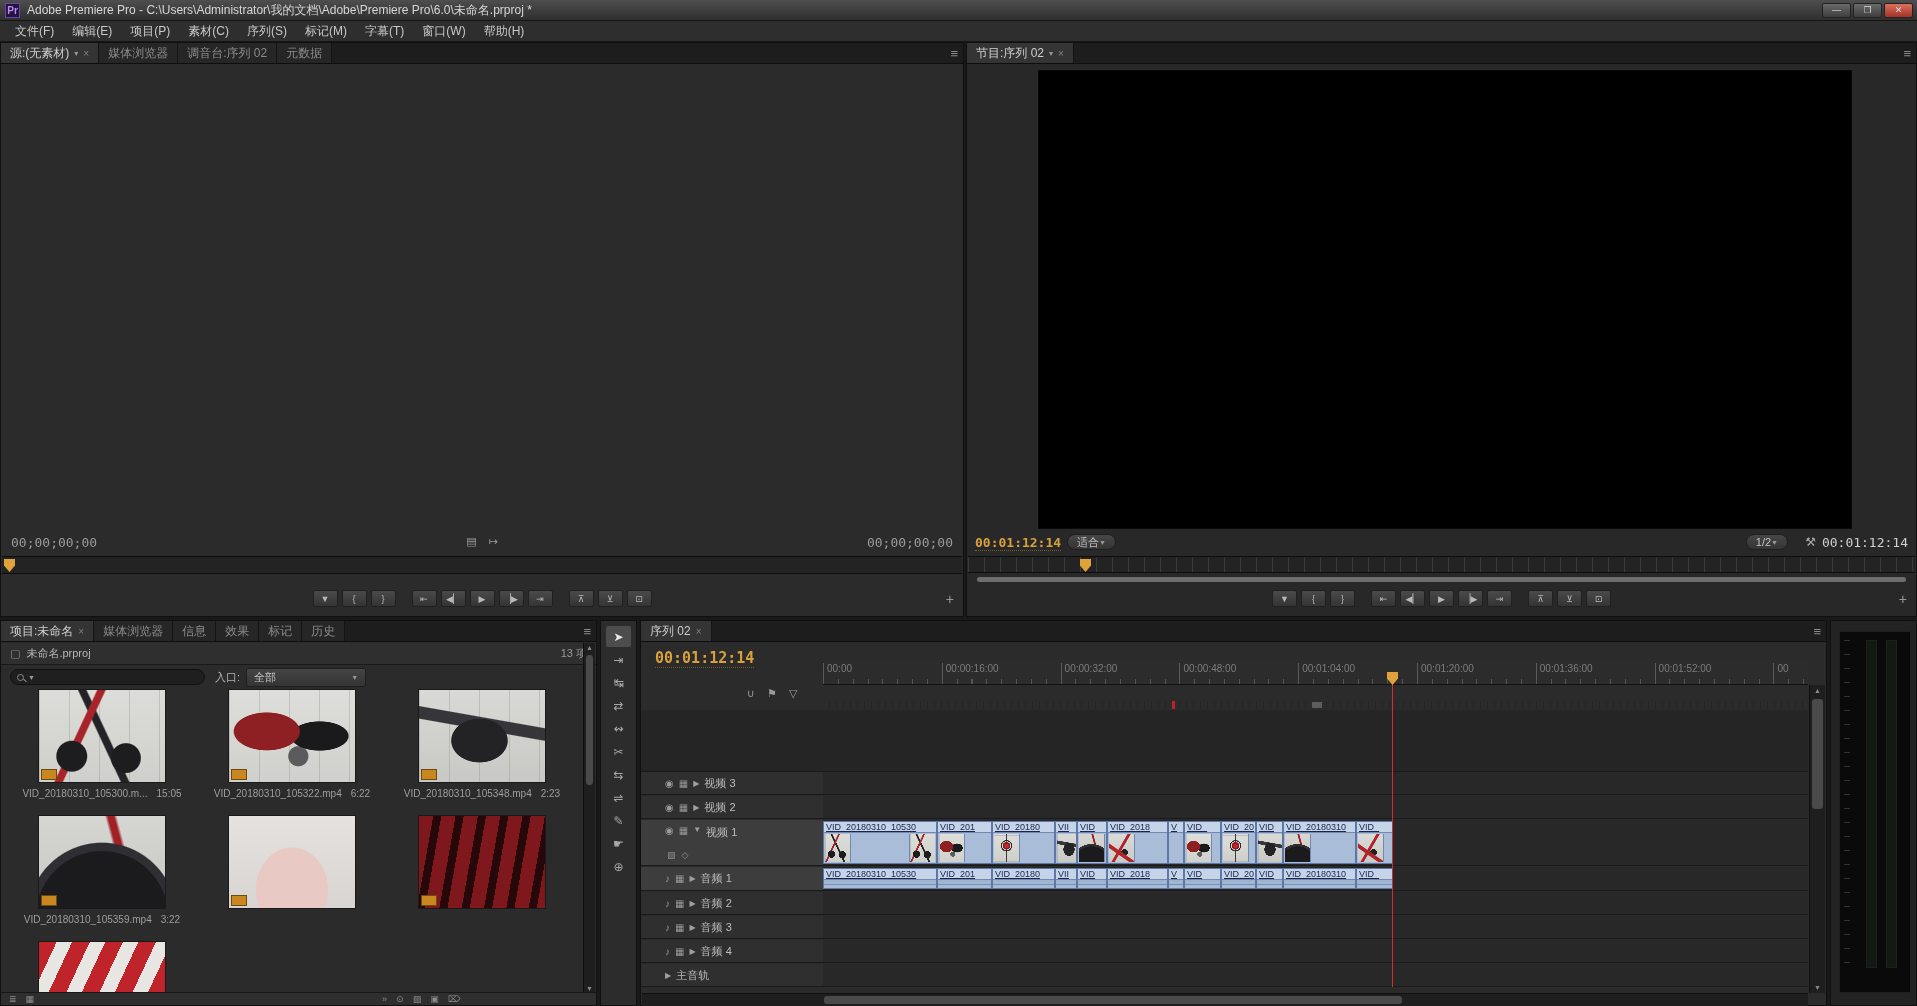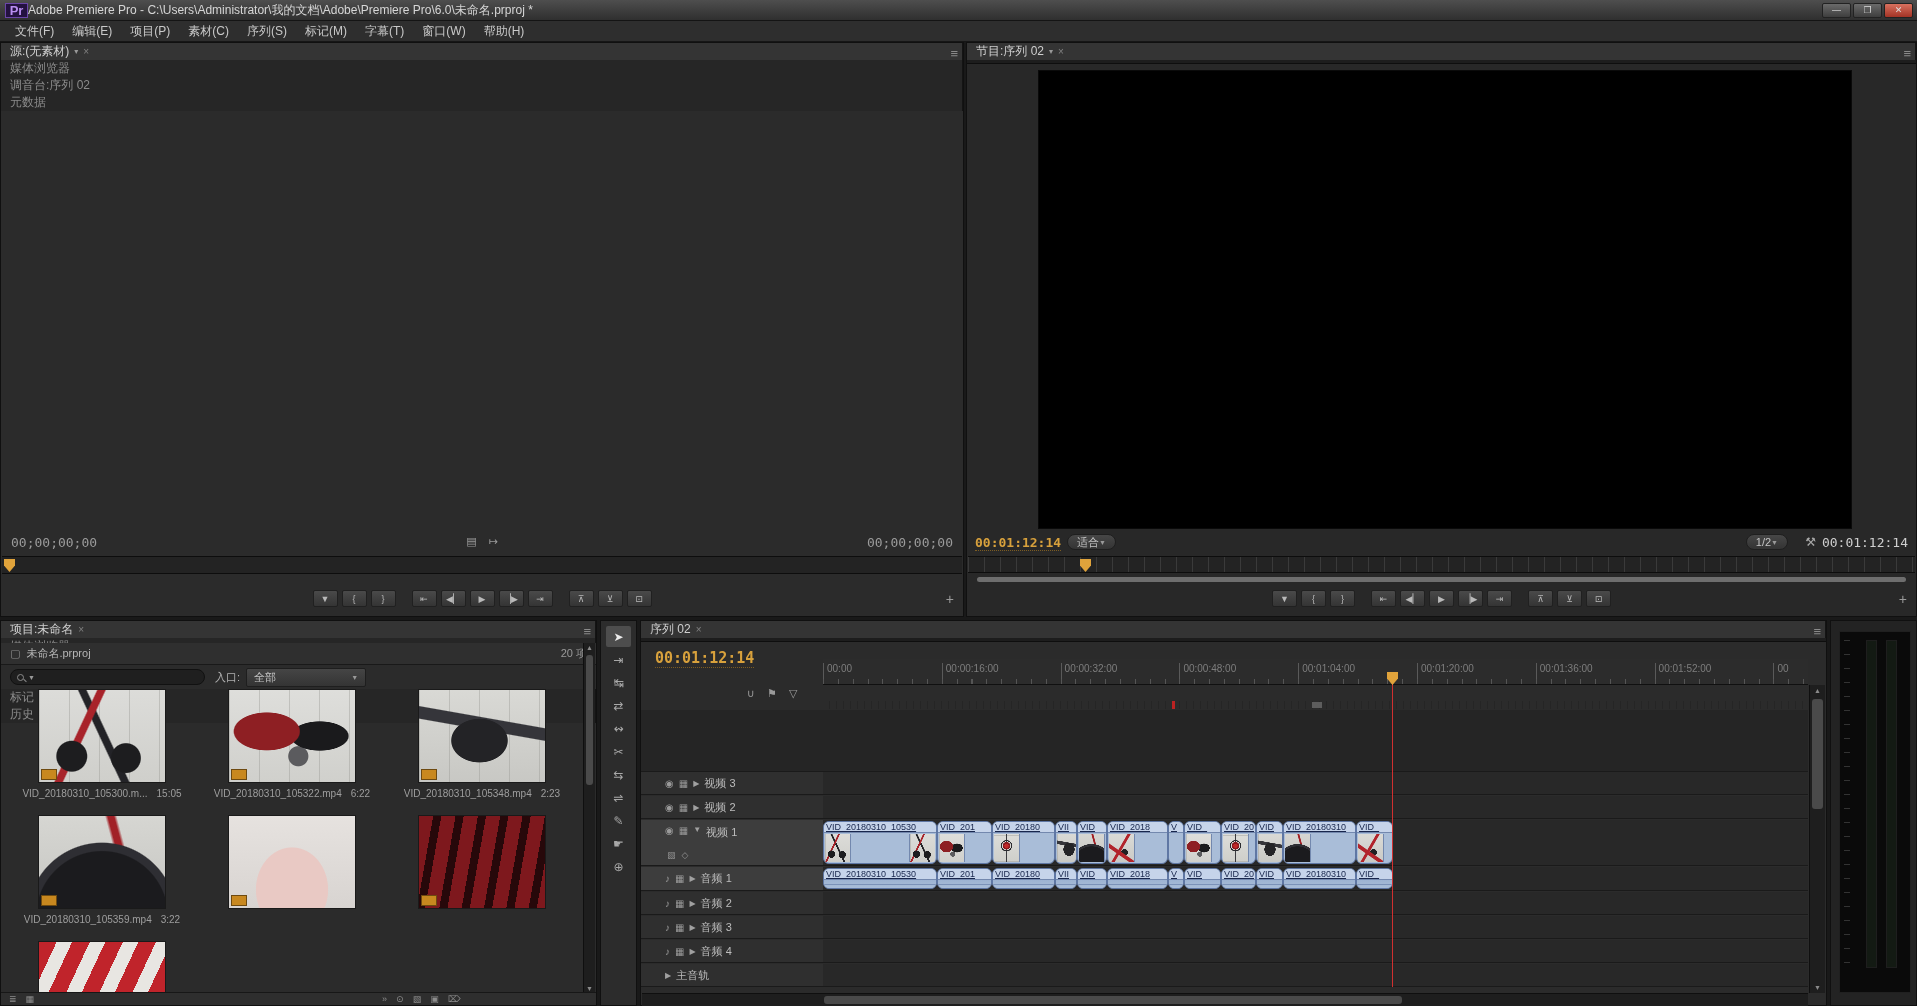--- a/index.html
+++ b/index.html
@@ -1,31 +1,31 @@
 <!DOCTYPE html>
 <html><head>
 <meta charset="utf-8">
 <style>
 *{margin:0;padding:0;box-sizing:border-box;font-family:"Liberation Sans","DejaVu Sans",sans-serif;}
 html,body{width:1917px;height:1006px;overflow:hidden;}
 body{background:#191919;position:relative;color:#c8c8c8;}
 
 
 .titlebar{position:absolute;left:0;top:0;width:1917px;height:21px;background:linear-gradient(#4e4e4e,#2f2f2f);border-bottom:1px solid #141414;display:flex;align-items:center;padding:0 5px;font-size:12px;color:#d6d6d6;}
-.app-icon{width:23px;height:15px;background:#241240;color:#b98ef0;font-size:13px;font-weight:bold;display:flex;align-items:center;justify-content:center;border:1px solid #6a45a8;flex:none;}
+.app-icon{width:15px;height:15px;background:#241240;color:#b98ef0;font-size:10px;font-weight:bold;display:flex;align-items:center;justify-content:center;border:1px solid #6a45a8;margin-right:7px;flex:none;}
 .title-text{white-space:nowrap;overflow:hidden;}
 .win-buttons{position:absolute;right:4px;top:3px;display:flex;gap:2px;}
 .win-btn{width:29px;height:15px;font-size:9px;line-height:13px;text-align:center;background:linear-gradient(#6a6a6a,#3e3e3e);border:1px solid #222;color:#ddd;border-radius:2px;cursor:default;}
 .win-btn.close{background:linear-gradient(#d9715f,#a33325);}
 .menubar{position:absolute;left:0;top:21px;width:1917px;height:21px;background:#2e2e2e;border-bottom:1px solid #161616;display:flex;align-items:center;padding-left:6px;font-size:12px;color:#c9c9c9;}
 .menu-item{padding:2px 9px;}
 
 
 .panel{position:absolute;background:#2b2b2b;border:1px solid #101010;}
-.tabstrip{position:absolute;left:0;top:0;right:0;height:21px;background:#1d1d1d;display:flex;border-bottom:1px solid #0e0e0e;flex-direction:column;}
+.tabstrip{position:absolute;left:0;top:0;right:0;height:21px;background:#1d1d1d;display:flex;border-bottom:1px solid #0e0e0e;}
 .tab{display:flex;align-items:center;gap:5px;padding:0 9px;font-size:12px;color:#8b8b8b;background:#262626;border-right:1px solid #141414;white-space:nowrap;}
 .tab.active{background:#343434;color:#cfcfcf;}
 .tab-x{color:#818181;font-size:10px;}
 .tab-dd{color:#999;font-size:8px;}
 .panel-menu{position:absolute;right:6px;top:3px;color:#8a8a8a;font-size:13px;letter-spacing:-1px;z-index:5;}
 
 
 .monitor-black{position:absolute;background:#000;border:1px solid #0a0a0a;}
 .tc{font-family:"DejaVu Sans Mono","Liberation Mono",monospace;font-size:13px;}
 .tc.orange{color:#d8a13c;font-weight:bold;border-bottom:1px dotted #7c5c22;}
@@ -90,21 +90,21 @@
 .wb-red{position:absolute;left:349px;top:0;width:3px;height:8px;background:#b22;}
 .tl-empty{position:absolute;left:0;right:18px;top:89px;height:62px;background:#252525;border-bottom:1px solid #1a1a1a;}
 .track-header{position:absolute;left:0;width:182px;background:#2f2f2f;border-bottom:1px solid #1a1a1a;display:flex;align-items:center;gap:5px;padding-left:24px;font-size:11px;color:#bdbdbd;}
 .track-header.hl{background:#3d3d3d;}
 .track-header.tall{align-items:flex-start;padding-top:5px;position:absolute;}
 .th-ico{font-size:10px;color:#9a9a9a;}
 .th-tri{font-size:8px;color:#a0a0a0;}
 .th-name{font-size:11px;}
 .th-sub{position:absolute;left:26px;bottom:5px;display:flex;gap:6px;font-size:9px;color:#8f8f8f;}
 .track-content{position:absolute;left:182px;right:18px;background:#282828;border-bottom:1px solid #1a1a1a;overflow:hidden;}
-.clip{position:absolute;top:1px;bottom:1px;background:#a9bdd8;border:1px solid #5f77a4;border-radius:6px;overflow:hidden;}
+.clip{position:absolute;top:1px;bottom:1px;background:#a9bdd8;border:1px solid #5f77a4;border-radius:0;overflow:hidden;}
 .clip-name{display:block;height:11px;line-height:11px;font-size:9px;color:#18264c;background:#c6d4ea;border-bottom:1px solid #7388ae;padding-left:2px;white-space:nowrap;overflow:hidden;text-decoration:underline;}
 .clip-thumb{position:absolute;left:1px;top:12px;bottom:1px;width:26px;background-size:cover;border-right:1px solid #7388ae;}
 .clip-thumb.tail{left:auto;right:1px;border-right:none;border-left:1px solid #7388ae;}
 .audio-body{position:absolute;left:0;right:0;top:11px;bottom:0;background:linear-gradient(#9db3d2,#a9bdd8);}
 .audio-body::after{content:"";position:absolute;left:0;right:0;top:50%;height:1px;background:#7b92b8;}
 .playhead-line{position:absolute;width:1px;background:#d03030;z-index:4;}
 .tl-cti{z-index:5;}
 .hscroll{position:absolute;left:1px;right:18px;top:372px;height:13px;background:#1e1e1e;border-top:1px solid #0f0f0f;}
 .meters-inner{position:absolute;left:8px;top:10px;width:72px;height:362px;background:#0a0a0a;border:1px solid #202020;}
 .meter-ch{position:absolute;top:8px;bottom:24px;width:11px;background:#131a13;border:1px solid #1e1e1e;}
@@ -242,21 +242,21 @@
         <span>标记</span>
       </div>
       <div class="tab">
         <span>历史</span>
       </div>
     </div>
   <span class="panel-menu">≡</span>
   <div class="proj-info">
     <span style="color:#8d8d8d;">▢</span>
     <span>未命名.prproj</span>
-    <span class="proj-count">20 项</span>
+    <span class="proj-count">13 项</span>
   </div>
   <div class="search-row">
     <div class="search-box">
       <span class="mag"></span>
       <span class="dd-arrow">▼</span>
     </div>
     <div class="entry">
       <span>入口:</span>
       <span class="entry-dd">
         <span>全部</span>

